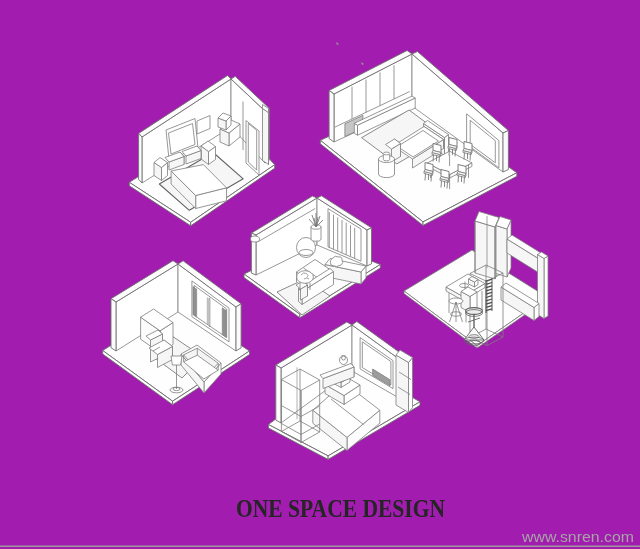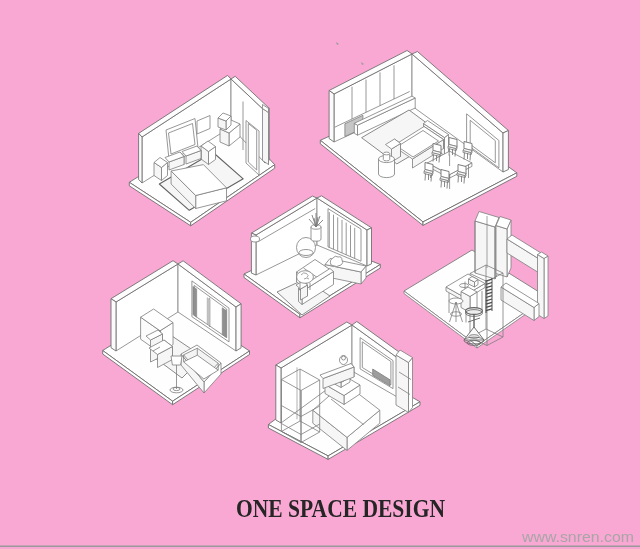--- a/index.html
+++ b/index.html
@@ -1,14 +1,14 @@
 <!DOCTYPE html>
 <html><head><meta charset="utf-8"><style>
 html,body{margin:0;padding:0;background:#ffffff;}
-#c{position:relative;width:640px;height:549px;background:#f9a8d4;overflow:hidden;}
+#c{position:relative;width:640px;height:549px;background:#a21caf;overflow:hidden;}
 </style></head><body>
 <div id="c">
 <svg width="640" height="549" viewBox="0 0 640 549">
 <defs>
         <filter id="soften" x="-5%" y="-5%" width="110%" height="110%">
           <feGaussianBlur stdDeviation="0.33"></feGaussianBlur>
         </filter>
       </defs>
 <g filter="url(#soften)">
 <polygon points="232.2,118.1 274.7,164.7 190.7,222.3 129.3,182.3" fill="#fefefe" stroke="#6e6e6e" stroke-width="0.9" stroke-linejoin="round"></polygon>

